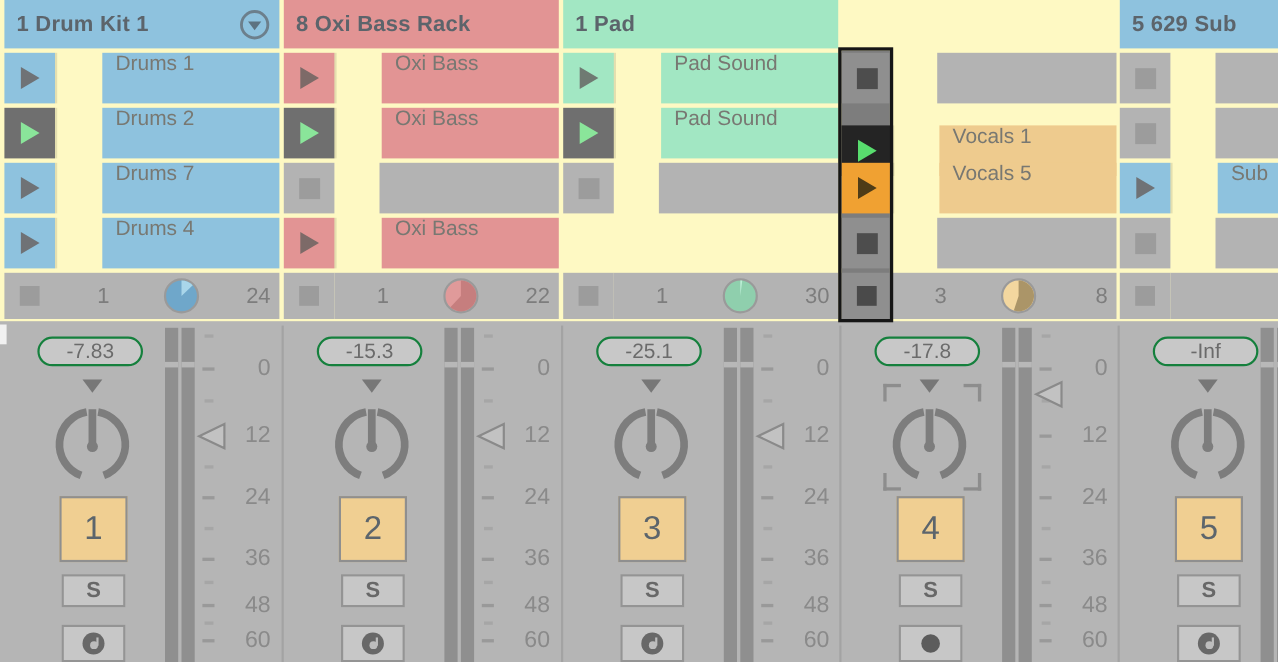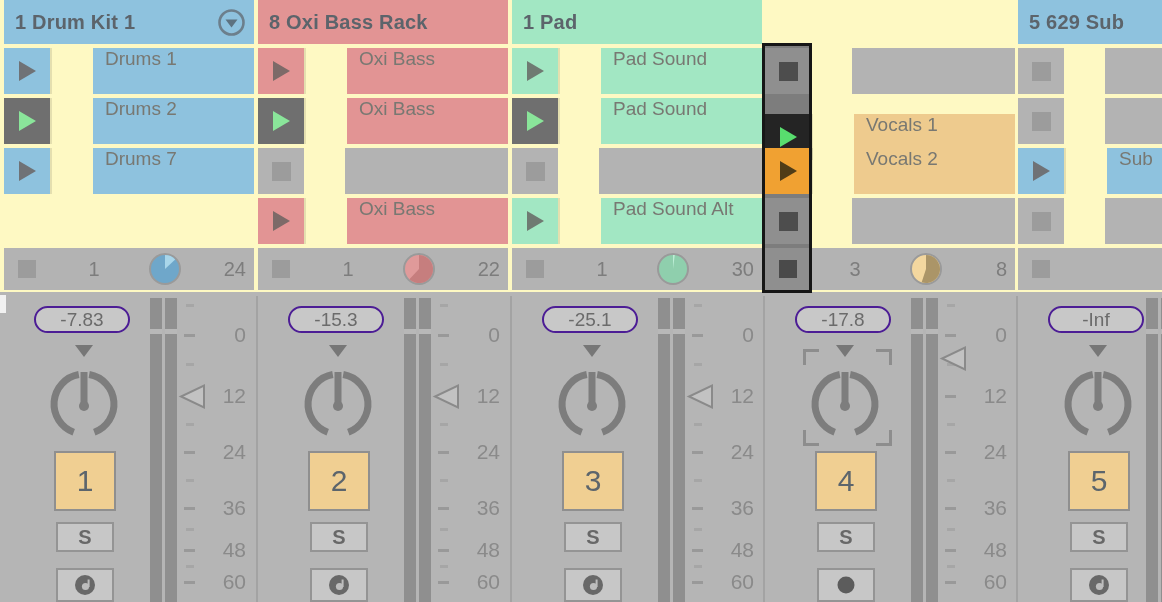--- a/index.html
+++ b/index.html
@@ -23,21 +23,21 @@
   .name{flex:1;display:flex;align-items:flex-start;padding-left:12px;font-size:19px;color:#787872;overflow:hidden;white-space:nowrap;margin-left:41px;}
   .tri{width:0;height:0;border-style:solid;border-width:10px 0 10px 17px;border-color:transparent;}
   .sq{width:19px;height:19px;}
   .status{position:absolute;left:0;top:248px;width:250px;height:42px;display:flex;align-items:center;background:transparent;}
   .status .btncell{height:42px;}
   .status .sq{width:18px;height:18px;}
   .statusfill{position:absolute;left:46px;top:248px;width:204px;height:42px;background:#b3b3b3;z-index:-1;}
   .stnum{width:56px;margin-left:16px;text-align:center;font-size:20px;color:#7d7d7d;}
   .pie{width:34px;height:34px;margin-left:26px;}
   .stcount{width:52px;margin-left:12px;text-align:right;font-size:20px;color:#7d7d7d;}
-  .pill{position:absolute;left:30px;top:306px;width:96px;height:27px;border:2px solid #4c1d95;border-radius:15px;
+  .pill{position:absolute;left:30px;top:306px;width:96px;height:27px;border:2px solid #15803d;border-radius:15px;
         background:#c8c8c8;display:flex;align-items:center;justify-content:center;font-size:19px;color:#6b6b6b;box-sizing:border-box;}
   .pantri{position:absolute;left:71px;top:345px;width:0;height:0;border-left:9px solid transparent;
           border-right:9px solid transparent;border-top:12px solid #777;}
   .knob{position:absolute;left:35px;top:356px;width:90px;height:92px;}
   .crn{position:absolute;width:13px;height:13px;z-index:2;}
   .numbtn{position:absolute;left:50px;top:451px;width:62px;height:60px;background:#f0cf92;border:2px solid #8f8f8f;
           box-sizing:border-box;display:flex;align-items:center;justify-content:center;font-size:30px;color:#5c656c;}
   .sbtn{position:absolute;left:52px;top:522px;width:58px;height:30px;background:#c7c7c7;border:2px solid #949494;
         box-sizing:border-box;display:flex;align-items:center;justify-content:center;font-size:20px;font-weight:700;color:#686868;}
   .armbtn{position:absolute;left:52px;top:568px;width:58px;height:34px;background:#c7c7c7;border:2px solid #949494;
@@ -94,20 +94,29 @@
       </div>
       <div class="slot" style="top:148px">
         <div class="btncell" style="background:#8ec2de">
           <div class="tri" style="border-left-color:#6f7276"></div>
         </div>
         <div class="divline"></div>
         <div class="name" style="background:#8ec2de">
           <span>Drums 7</span>
         </div>
       </div>
+      <div class="slot" style="top:198px">
+        <div class="btncell" style="background:#8ec2de">
+          <div class="tri" style="border-left-color:#6f7276"></div>
+        </div>
+        <div class="divline"></div>
+        <div class="name" style="background:#8ec2de">
+          <span>Drums 4</span>
+        </div>
+      </div>
       <div class="statusfill"></div>
     <div class="status">
       <div class="btncell" style="background:#b3b3b3">
         <div class="sq" style="background:#9c9c9c"></div>
       </div>
         <div class="stnum">1</div>
       <svg class="pie" viewBox="0 0 34 34">
         <circle cx="17" cy="17" r="15" fill="#6fa7ca" stroke="#9a9a9a" stroke-width="2"></circle>
         <path d="M17,17 L17.00,3.00 A14,14 0 0 1 27.21,7.42 Z" fill="#a9d6ea"></path>
         </svg>
@@ -285,29 +294,20 @@
         <div class="name" style="background:#a2e7c3">
           <span>Pad Sound</span>
         </div>
       </div>
       <div class="slot" style="top:148px">
         <div class="btncell" style="background:#b3b3b3">
           <div class="sq" style="background:#9c9c9c"></div>
         </div>
         <div class="name" style="background:#b3b3b3"></div>
       </div>
-      <div class="slot" style="top:198px">
-        <div class="btncell" style="background:#a2e7c3">
-          <div class="tri" style="border-left-color:#6f7a72"></div>
-        </div>
-        <div class="divline"></div>
-        <div class="name" style="background:#a2e7c3">
-          <span>Pad Sound Alt</span>
-        </div>
-      </div>
       <div class="statusfill"></div>
     <div class="status">
       <div class="btncell" style="background:#b3b3b3">
         <div class="sq" style="background:#9c9c9c"></div>
       </div>
         <div class="stnum">1</div>
       <svg class="pie" viewBox="0 0 34 34">
         <circle cx="17" cy="17" r="15" fill="#8fcfad" stroke="#9a9a9a" stroke-width="2"></circle>
         <path d="M17,17 L17.00,3.00 A14,14 0 0 1 18.75,3.11 Z" fill="#bdeed6"></path>
         </svg>
@@ -379,21 +379,21 @@
         <div class="name" style="background:#eecb8e">
           <span>Vocals 1</span>
         </div>
       </div>
       <div class="slot" style="top:148px">
         <div class="btncell" style="background:#f0a132">
           <div class="tri" style="border-left-color:#4f3c17"></div>
         </div>
         <div class="divline"></div>
         <div class="name" style="background:#eecb8e">
-          <span>Vocals 2</span>
+          <span>Vocals 5</span>
         </div>
       </div>
       <div class="slot" style="top:198px">
         <div class="btncell" style="background:#8f8f8f">
           <div class="sq" style="background:#4d4d4d"></div>
         </div>
         <div class="name" style="background:#b3b3b3"></div>
       </div>
       <div class="statusfill"></div>
     <div class="status">

